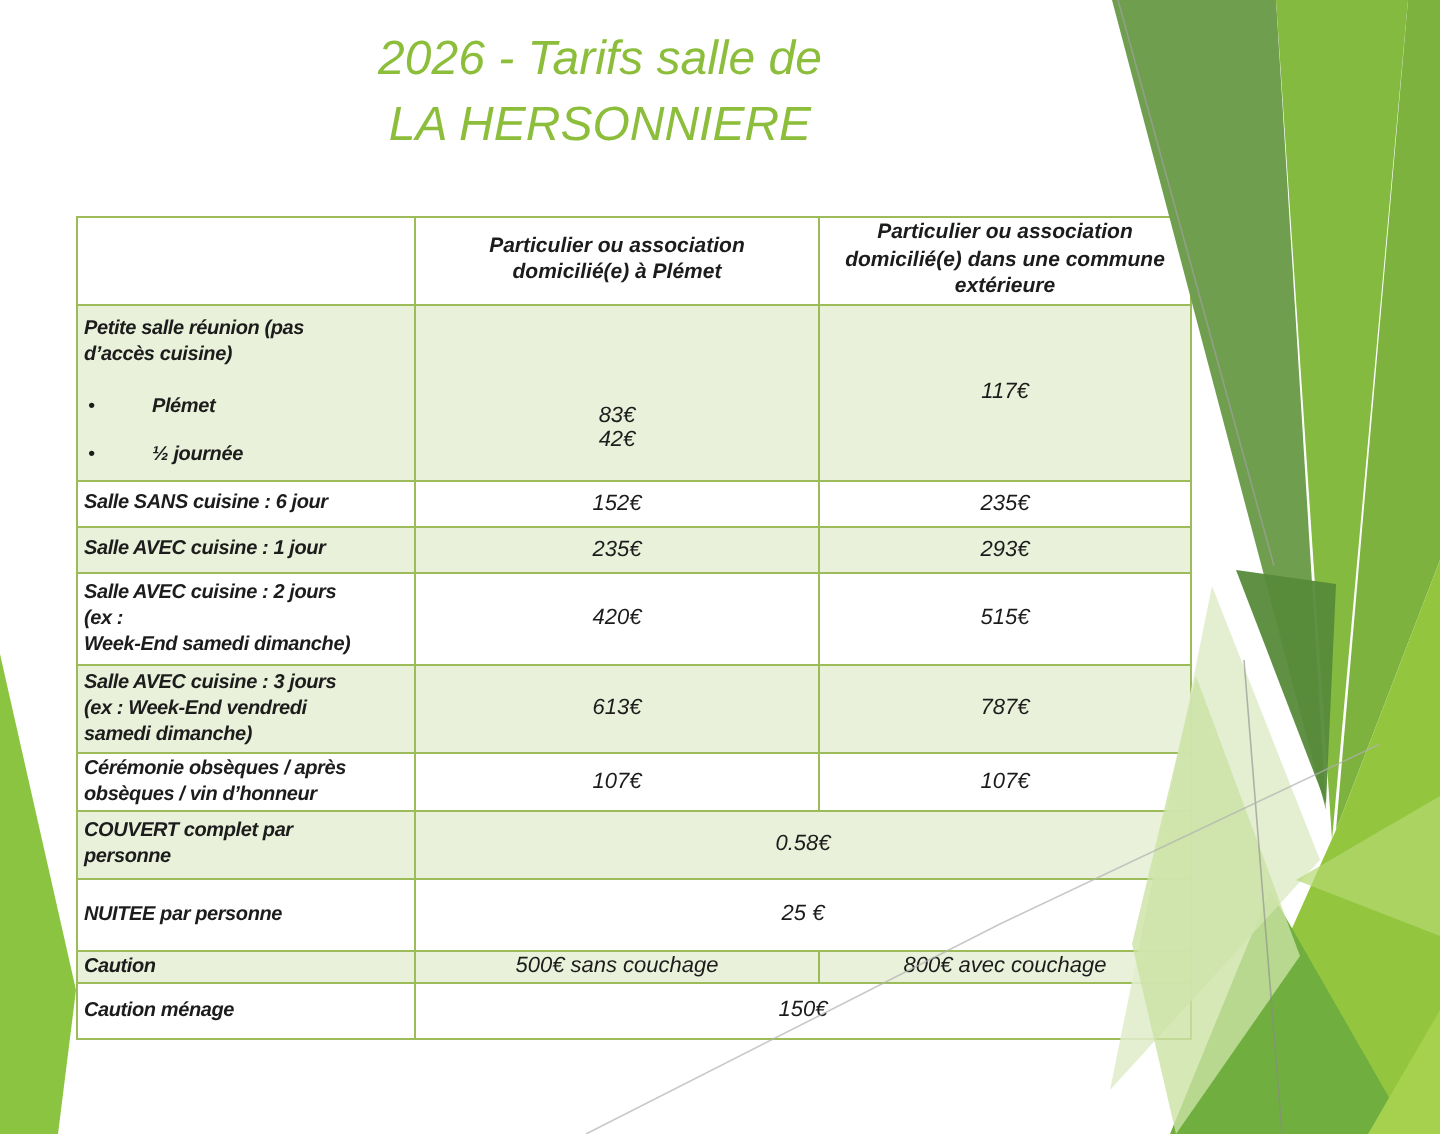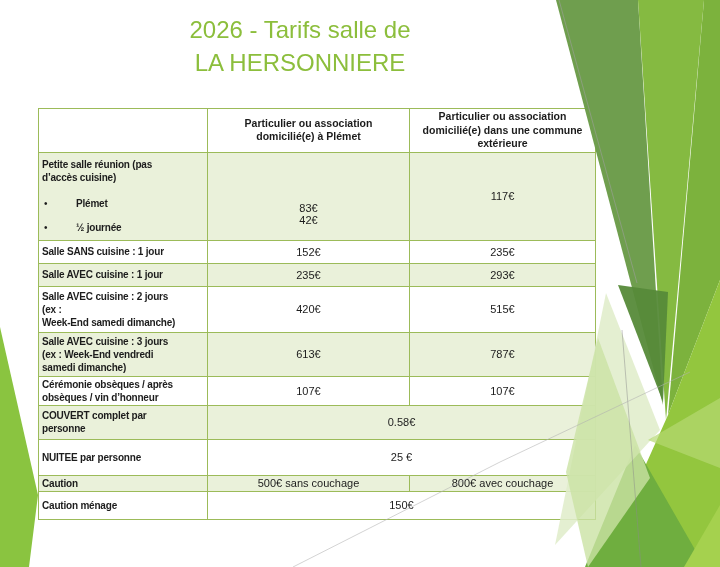--- a/index.html
+++ b/index.html
@@ -1,18 +1,18 @@
 <!DOCTYPE html>
 <html><head>
 <meta charset="utf-8">
 <style>
   html,body { margin:0; padding:0; background:#cfcfcf; }
   .slide {
     position:relative; width:720px; height:567px; background:#ffffff;
-    font-family:"Liberation Sans", sans-serif; overflow:hidden; color:#1c1c1c;
+    font-family:"Liberation Sans", sans-serif; overflow:hidden; color:#1c1c1c;font-style:italic;
   }
   
   .decor { position:absolute; inset:0; z-index:3; pointer-events:none; }
 
   .title {
     position:absolute; top:13px; left:60px; width:480px; z-index:2;
     text-align:center; color:#8cbe3c; font-size:24px; line-height:33px; font-weight:400;
   }
 
   table.tarifs {
@@ -113,21 +113,21 @@
           <span>42€</span>
         </div>
       </td>
       <td class="val vtop c3top">
         <span>117€</span>
       </td>
     </tr>
 
     <tr style="height:23px">
       <td class="lblcell">
-            <div class="lbl">Salle SANS cuisine : 1 jour</div>
+            <div class="lbl">Salle SANS cuisine : 6 jour</div>
           </td>
       <td class="val"><span>152€</span></td>
       <td class="val"><span>235€</span></td>
     </tr>
 
     <tr class="shaded" style="height:23px">
       <td class="lblcell">
             <div class="lbl">Salle AVEC cuisine : 1 jour</div>
           </td>
       <td class="val"><span>235€</span></td>

